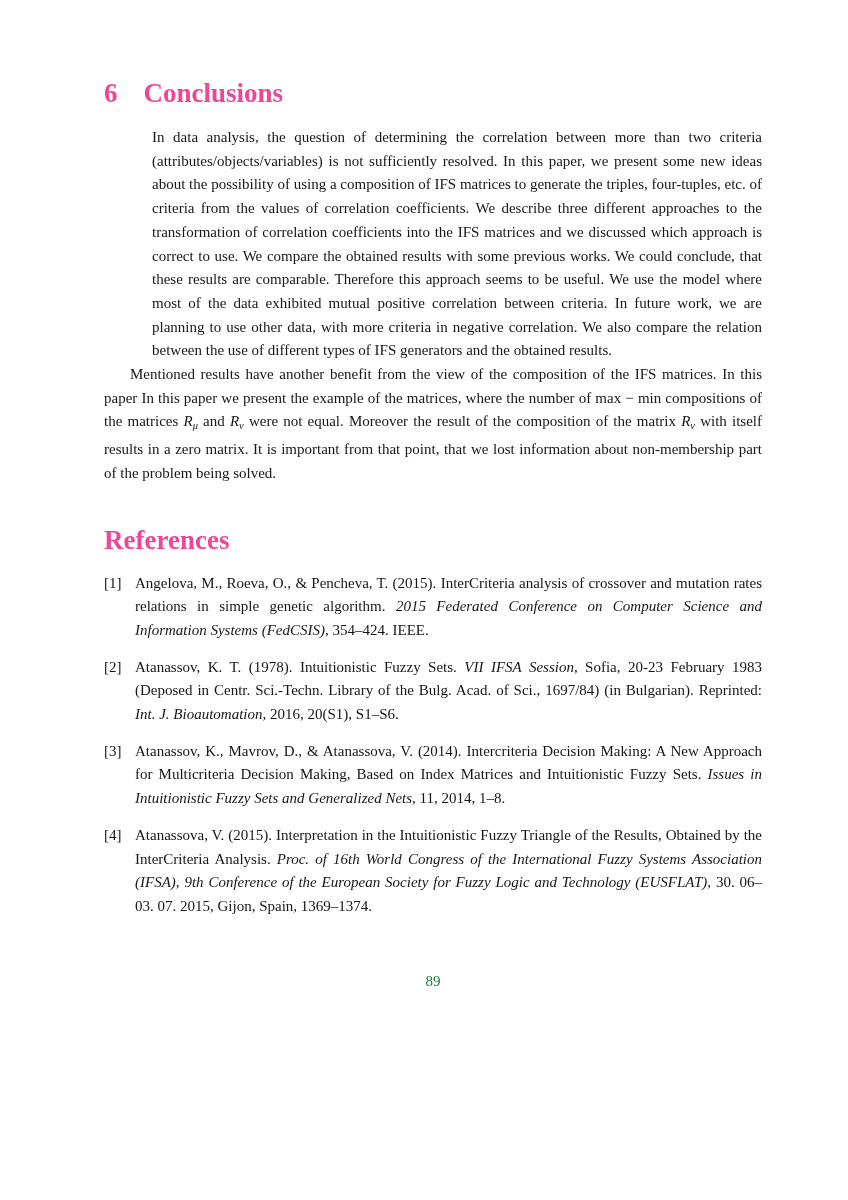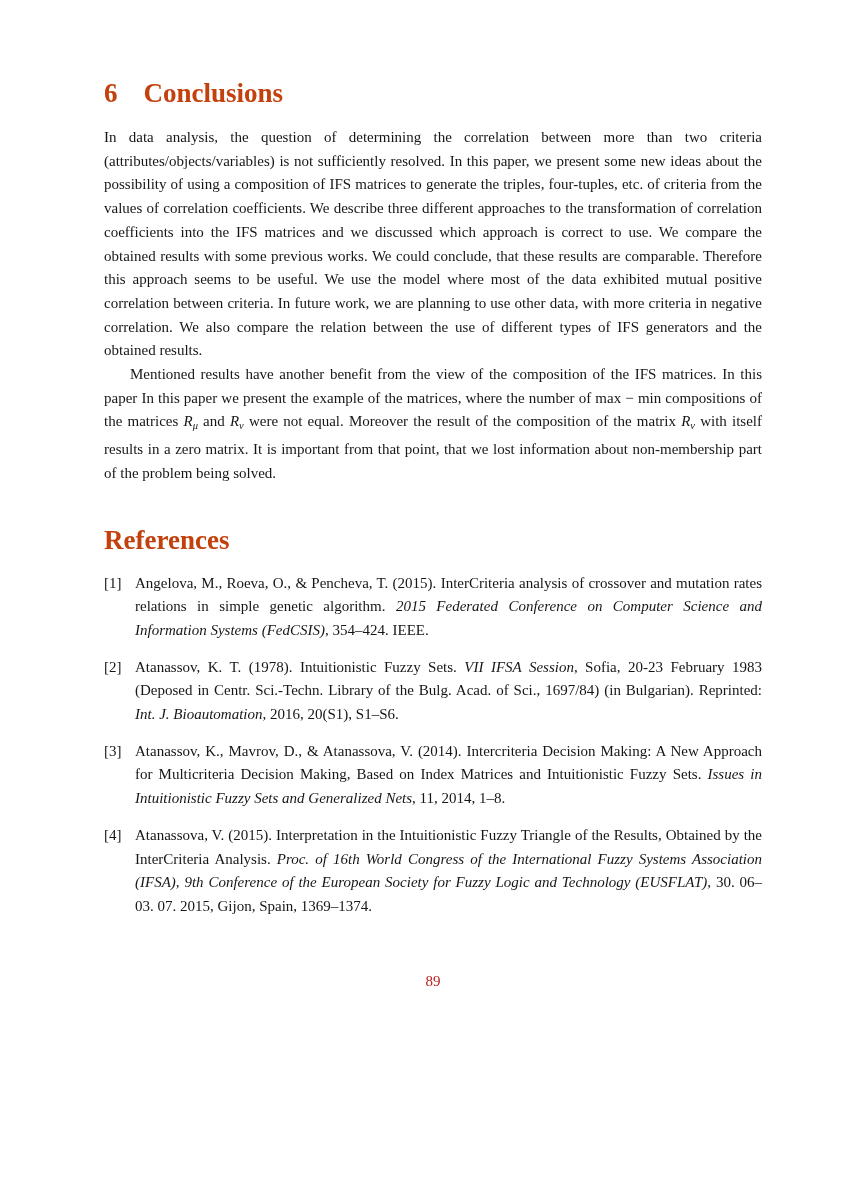--- a/index.html
+++ b/index.html
@@ -18,34 +18,34 @@
   }
   .content {
     box-sizing: border-box;
     width: 848px;
     padding: 78px 86px 0 104px;
   }
   .sec-heading {
     font-size: 27px;
     font-weight: 700;
     margin: 0;
-    color: #c2410c;
+    color: #ec4899;
   }
   .sec-num {
     display: inline-block;
     margin-right: 26px;
   }
   .body-par {
     font-size: 15px;
     line-height: 23.7px;
     text-align: justify;
     margin: 0;
     hyphens: none;
   }
-  .mt-first { margin-top: 17px; }
+  .mt-first { margin-top: 17px; margin-left: 48px; }
   .indent { text-indent: 26px; }
   .sec-ack { margin-top: 27px; }
   .sec-ack .body-par { margin-top: 17px; }
   .sec-ref { margin-top: 39px; }
   .ref-list {
     list-style: none;
     margin: 16px 0 0 0;
     padding: 0;
     font-size: 15px;
   }
@@ -62,21 +62,21 @@
   .seg-var { font-style: italic; }
   .seg-sub {
     font-style: italic;
     font-size: 10.5px;
     vertical-align: -3px;
   }
   .page-footer {
     margin-top: 54px;
     text-align: center;
     font-size: 15px;
-    color: #b91c1c;
+    color: #15803d;
   }
 </style>
 </head>
 <body>
 
 <div class="page">
   <main class="content">
 
     <section>
       <h1 class="sec-heading">

